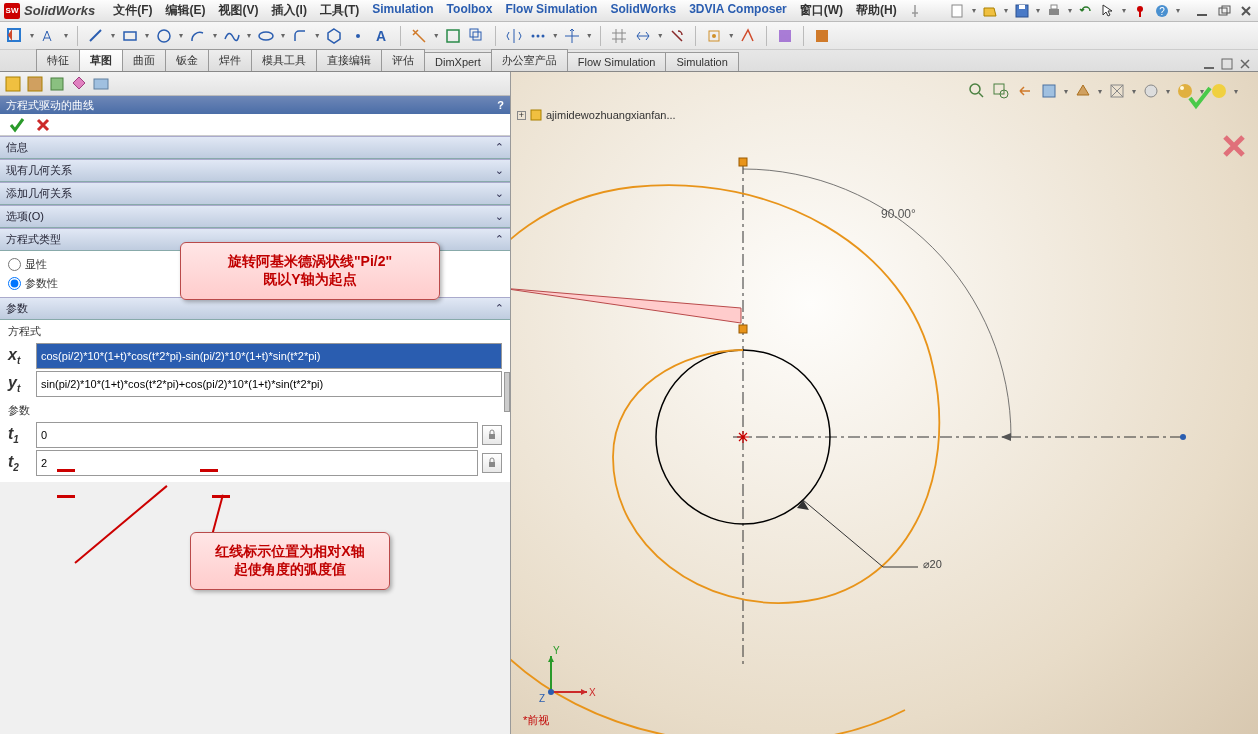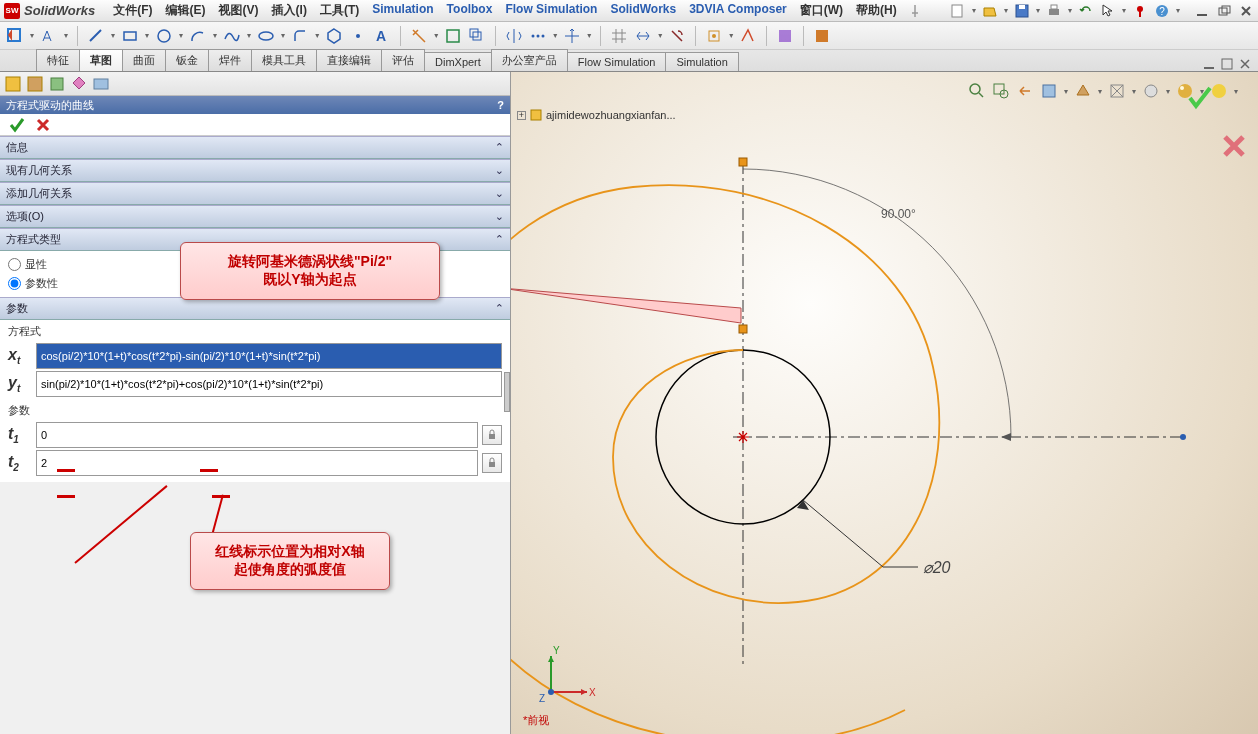--- a/index.html
+++ b/index.html
@@ -39,21 +39,21 @@
 .lock-btn{width:20px;height:20px;border:1px solid #999;background:linear-gradient(#fff,#e8e8e8);display:flex;align-items:center;justify-content:center;}
 .redbar { position:absolute; height:3px; background:#cc0000; }
 .canvas { flex: 1; position: relative; overflow: hidden; }
 .canvas-bg { width:100%; height:100%; background: radial-gradient(ellipse at 40% 35%, #fefdfb 0%, #e8dcc8 70%, #d8c8b0 100%); }
 .vt-ico-row { position:absolute; top:10px; right:20px; display:flex; gap:6px; align-items:center;}
 .left-tree { position:absolute; top:36px; left:6px; font-size:11px; color:#333; display:flex; align-items:center; gap:3px;}
 .callout { position:absolute; background: linear-gradient(#ffe6e6,#ffcccc); border:1px solid #b94a4a; border-radius:6px; padding:10px 14px; font-size:14px; font-weight:bold; color:#c00000; text-align:center; box-shadow: 2px 2px 4px rgba(0,0,0,0.3);}
 .triad { position:absolute; left:28px; bottom:30px; }
 .view-lbl { position:absolute; left:12px; bottom:6px; font-size:11px; color:#c00000; font-weight:normal;}
 svg.spiral-svg{position:absolute;top:0;left:0;}
-.dim-txt{position:absolute;font-size:16px;color:#444;font-style:italic;}
+.dim-txt{position:absolute;font-size:11px;color:#444;}
 .deg-txt{position:absolute;font-size:12px;color:#555;}
 .ok-mark{position:absolute;top:12px;right:44px;}
 .x-mark{position:absolute;top:60px;right:10px;}
 .red-line{position:absolute;background:#cc0000;height:2px;transform-origin:left center;}
 </style>
 </head>
 <body>
 
 <div class="titlebar">
   <div class="sw-logo">SW</div>

